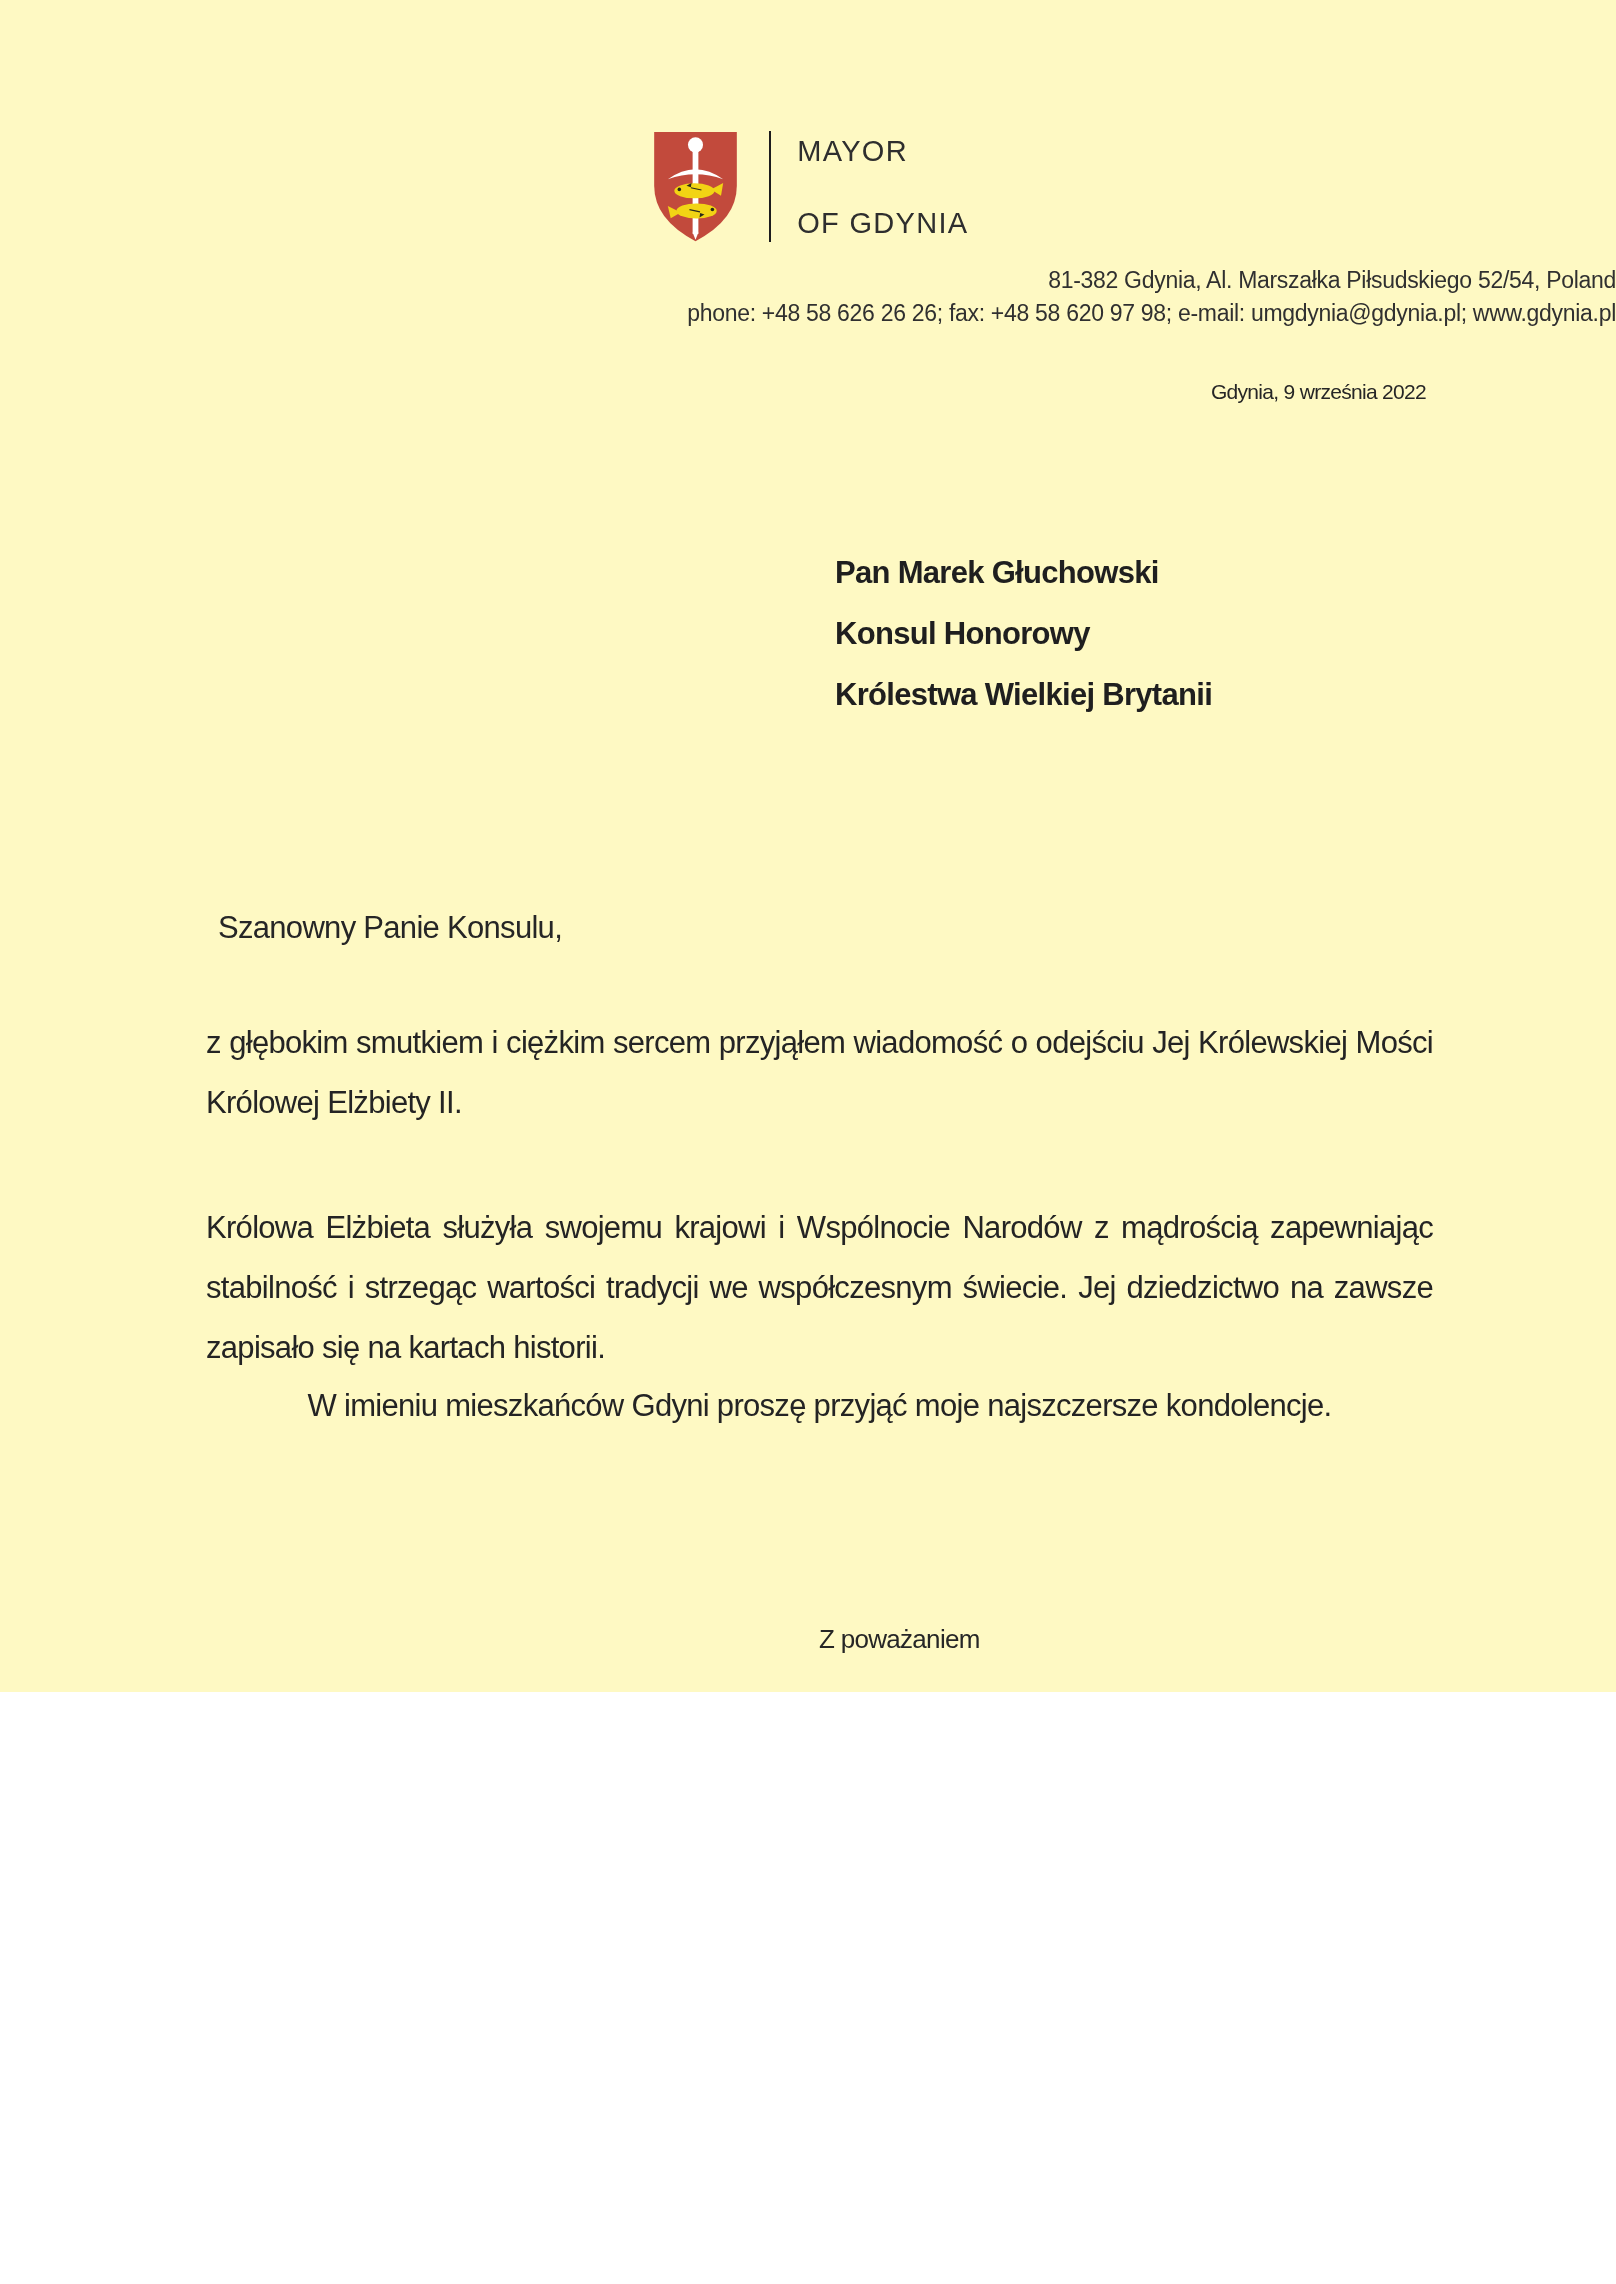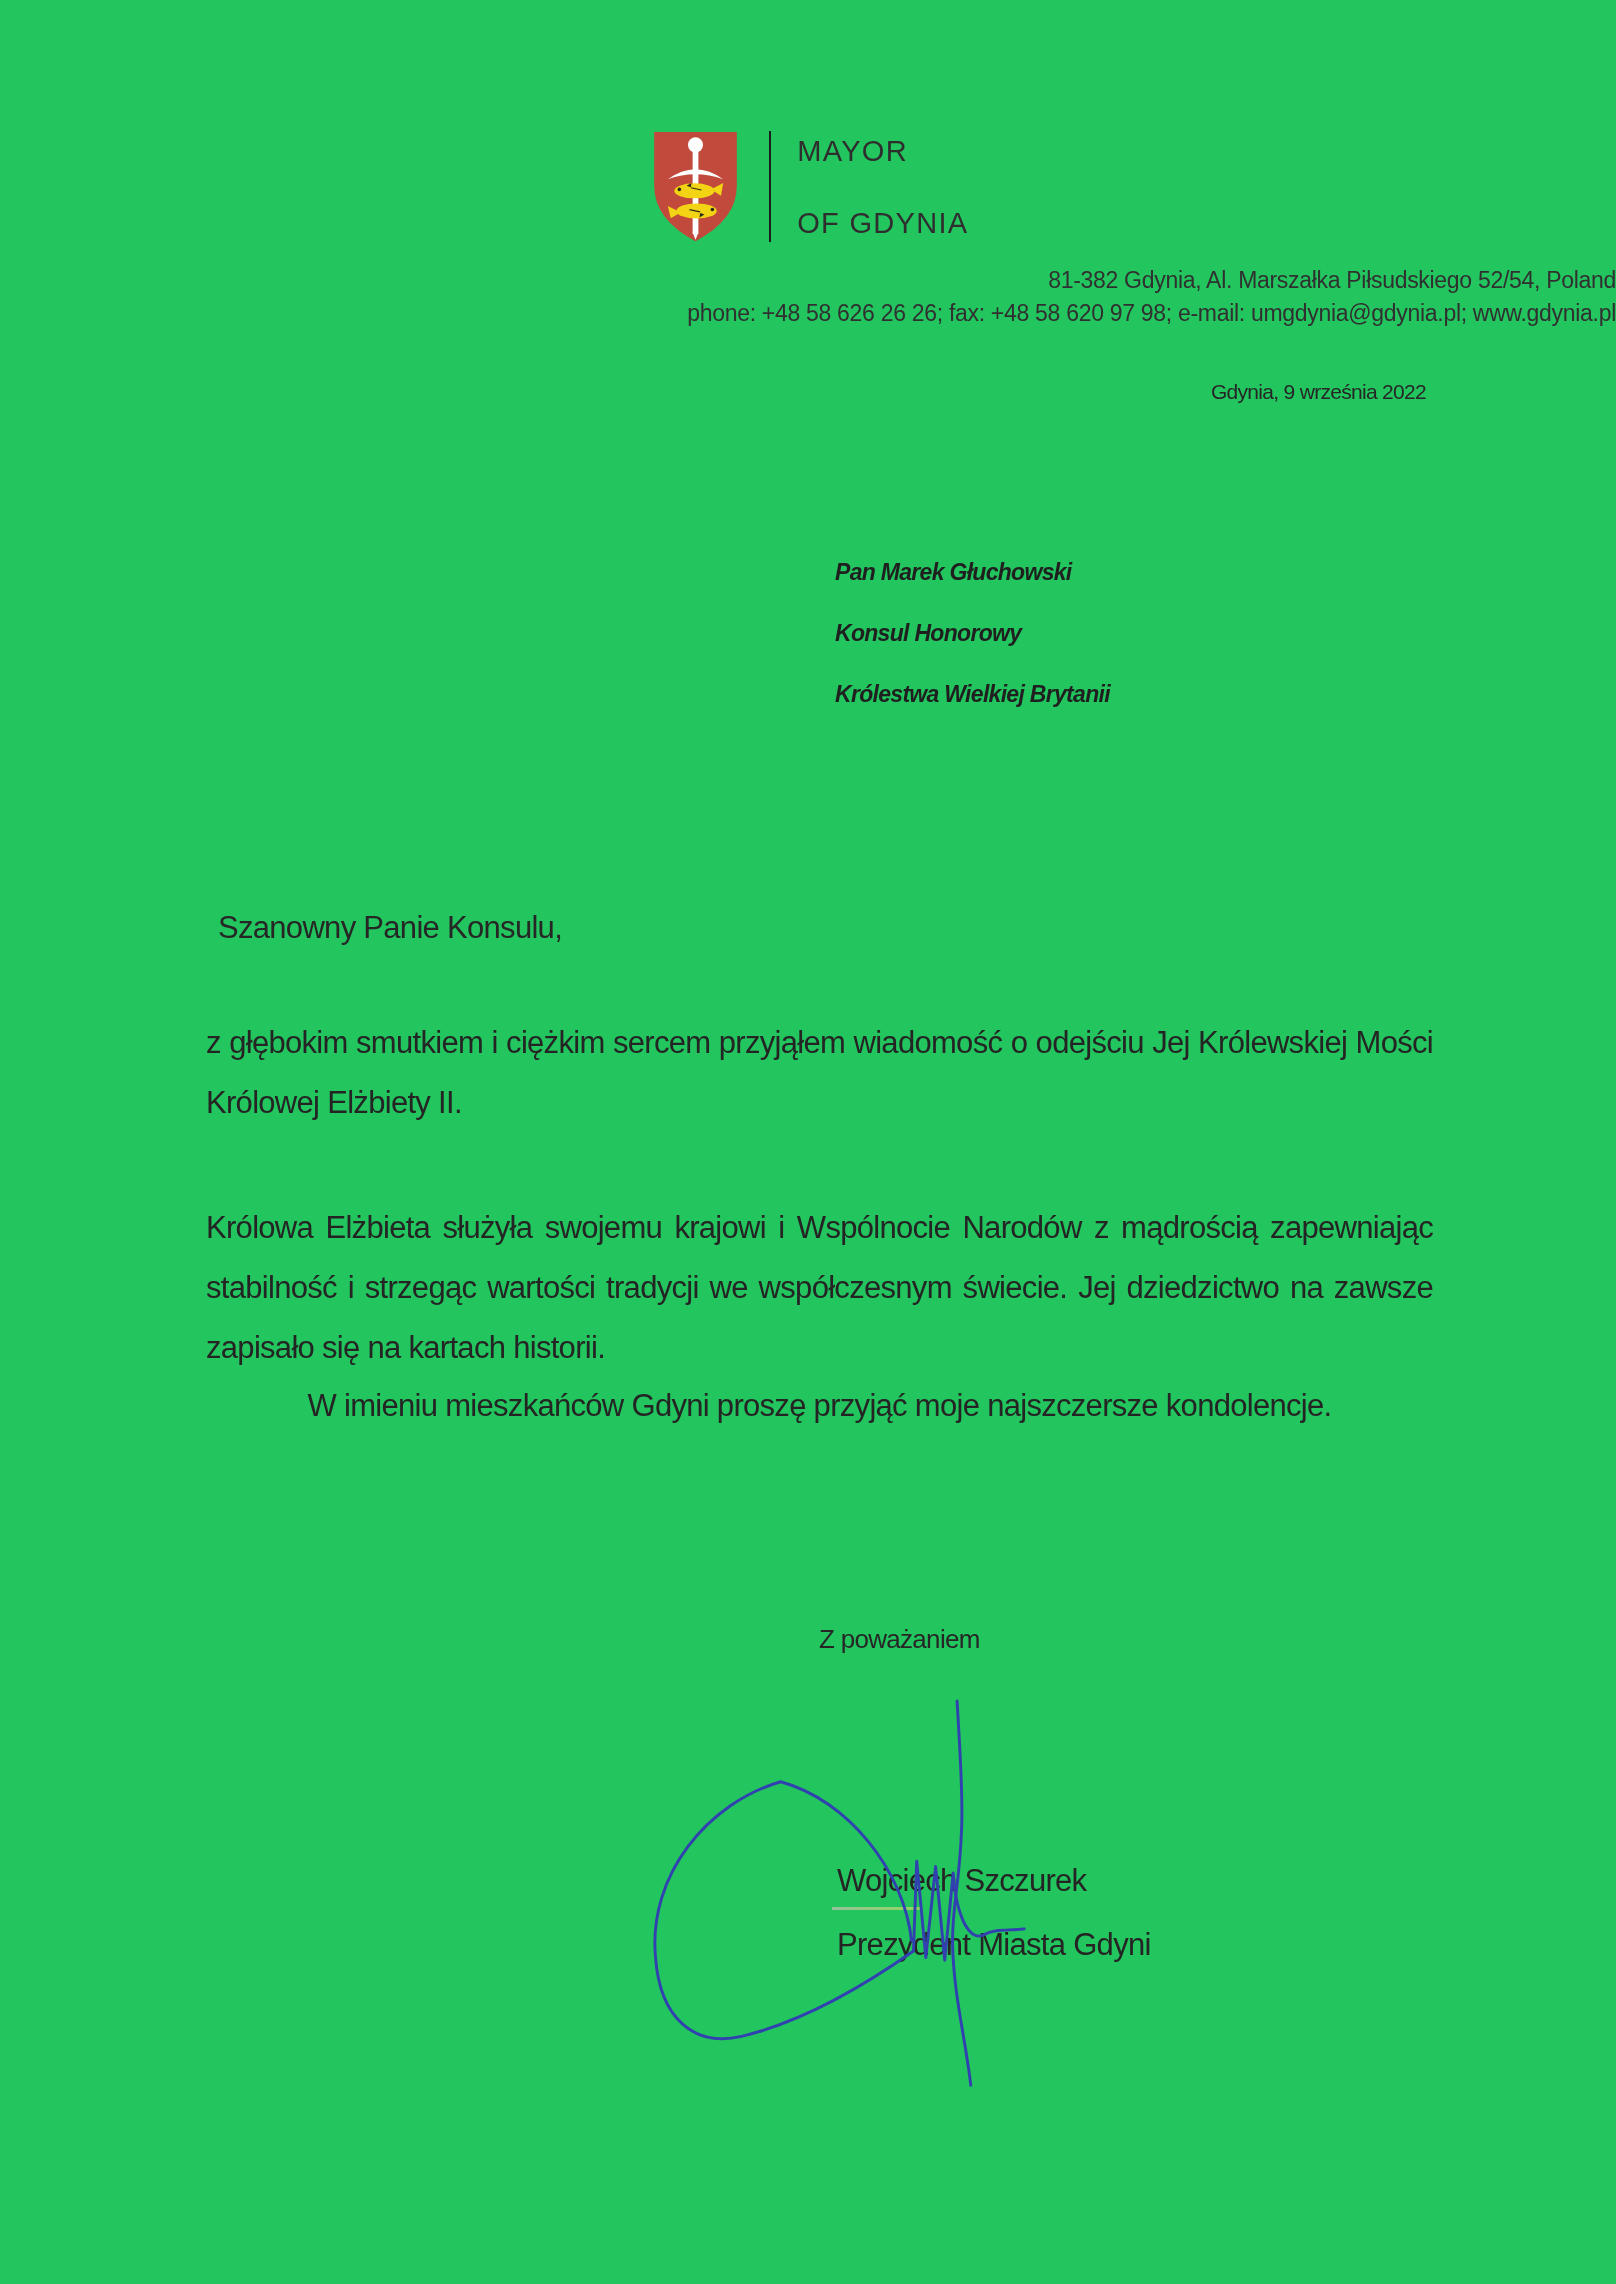--- a/index.html
+++ b/index.html
@@ -1,21 +1,21 @@
 <!DOCTYPE html>
 <html style="font-size:10.4px"><head>
 <meta charset="utf-8">
 <title>Document</title>
 <style>
   html,body{margin:0;padding:0;background:#ffffff;}
   .page{
     position:relative;
     width:1616px;
-    height:2284px;
-    background:#22c55e;
+    height:1692px;
+    background:#fef9c3;
     font-family:"Liberation Sans","DejaVu Sans",sans-serif;
     color:#262626;
     overflow:hidden;
   }
   
   .letterhead{
     position:absolute; top:129px; left:0; right:0;
     display:flex; justify-content:center; align-items:center; gap:26px;
   }
   .crest-svg{display:block; width:95px; height:115px;}
@@ -30,22 +30,22 @@
     letter-spacing:-0.3px;
   }
   
   .date-line{
     position:absolute; top:380px; right:190px;
     font-size:21px; letter-spacing:-0.7px; color:#262626;
   }
   
   .recipient-block{
     position:absolute; top:542px; left:835px;
-    font-size:23px; font-weight:700; line-height:61px;
-    letter-spacing:-0.7px; color:#1f1f1f;font-style:italic;
+    font-size:31px; font-weight:700; line-height:61px;
+    letter-spacing:-0.7px; color:#1f1f1f;
   }
   
   .salutation{
     position:absolute; top:897px; left:218px;
     font-size:31px; line-height:61px; letter-spacing:-0.7px;
   }
   .para{
     position:absolute; left:206px; width:1227px;
     font-size:31px; line-height:60px; letter-spacing:-0.7px;
     text-align:justify; color:#242424;

